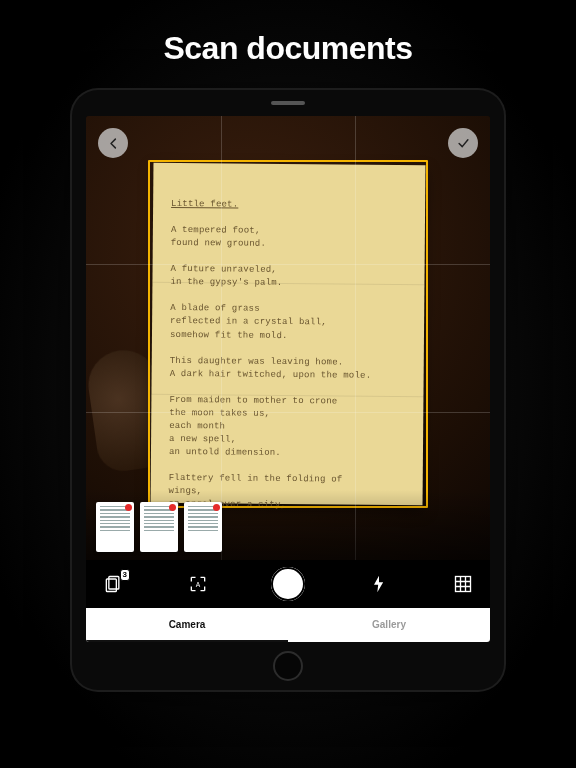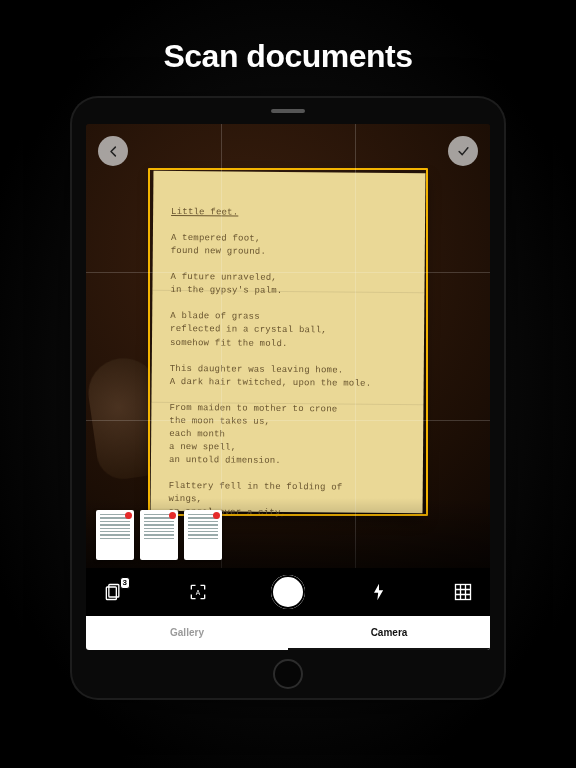--- a/index.html
+++ b/index.html
@@ -1,19 +1,19 @@
 <!DOCTYPE html>
 <html><head>
 <meta charset="utf-8">
 <style>
   * { box-sizing: border-box; margin: 0; padding: 0; }
   html, body { width: 576px; height: 768px; overflow: hidden; font-family: -apple-system, Helvetica, Arial, sans-serif; }
   body { background: radial-gradient(ellipse at center, #1b1b1b 0%, #000 80%); display: flex; flex-direction: column; align-items: center; }
 
-  .headline { color: #fff; font-size: 32px; font-weight: 700; text-align: left; letter-spacing: -0.5px; line-height: 1.25; margin-top: 36px; margin-bottom: 22px; }
+  .headline { color: #fff; font-size: 32px; font-weight: 700; text-align: left; letter-spacing: -0.5px; line-height: 1.25; margin-top: 28px; margin-bottom: 22px; }
 
   .tablet { position: relative; width: 432px; height: 600px; background: #0a0a0a; border-radius: 26px; box-shadow: 0 0 0 2px #1d1d1d, 0 8px 40px rgba(0,0,0,.6); overflow: hidden; }
   .bezel-top { height: 26px; display:flex; align-items:center; justify-content:center; }
   .bezel-bottom { position:absolute; bottom:0; left:0; right:0; height: 48px; display:flex; align-items:center; justify-content:center; }
   .home-btn { width: 30px; height: 30px; border: 2px solid #2c2c2c; border-radius: 50%; background: #060606; }
   .grabber { width: 34px; height: 4px; border-radius: 2px; background: #555; }
 
   .screen { position: absolute; left: 14px; right: 14px; top: 26px; bottom: 48px; background: #000; border-radius: 3px; overflow: hidden; display: flex; flex-direction: column; justify-content: space-between; }
 
   .camera-view { position: relative; flex: 1; background: #1c0f07; overflow: hidden; }
@@ -183,25 +183,25 @@
             <rect x="3" y="3" width="18" height="18"></rect>
             <line x1="9" y1="3" x2="9" y2="21"></line>
             <line x1="15" y1="3" x2="15" y2="21"></line>
             <line x1="3" y1="9" x2="21" y2="9"></line>
             <line x1="3" y1="15" x2="21" y2="15"></line>
           </svg>
       </div>
     </div>
 
     <div class="tabs">
+      <div class="tab active">
+          <span>Camera</span>
+        </div>
       <div class="tab">
           <span>Gallery</span>
         </div>
-      <div class="tab active">
-          <span>Camera</span>
-        </div>
     </div>
   </div>
 
   <div class="bezel-bottom">
       <div class="home-btn"></div>
     </div>
 </div>
 
 </body></html>

